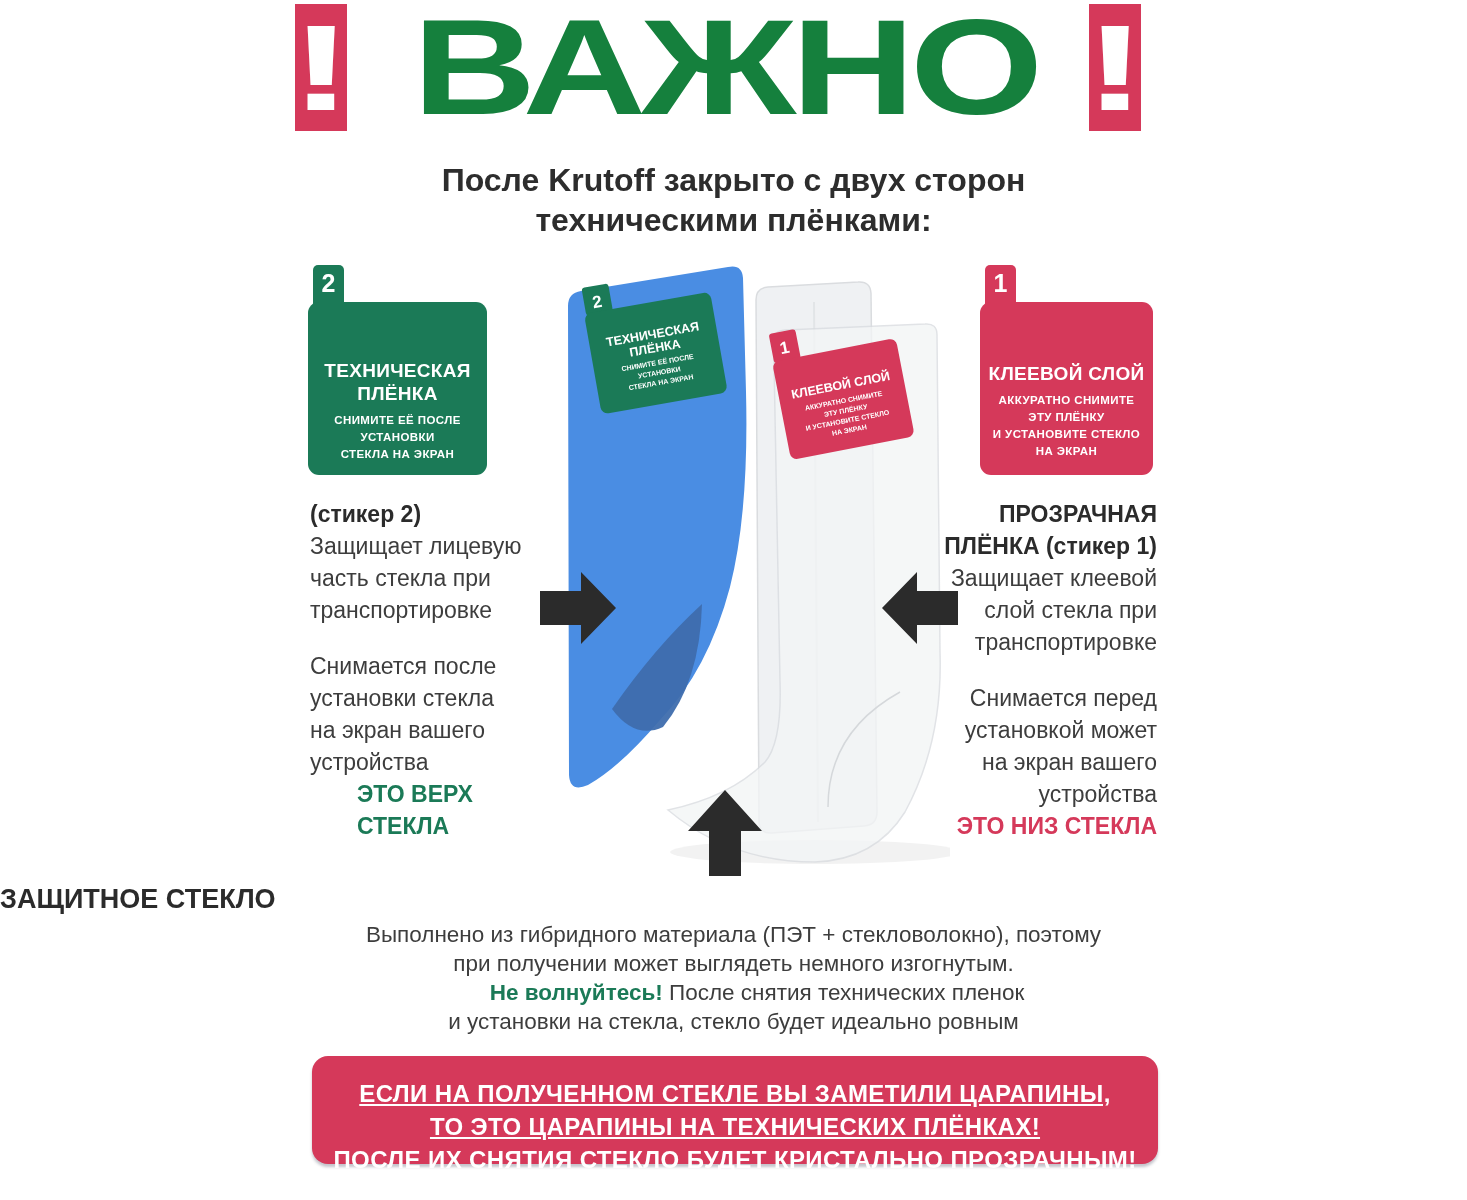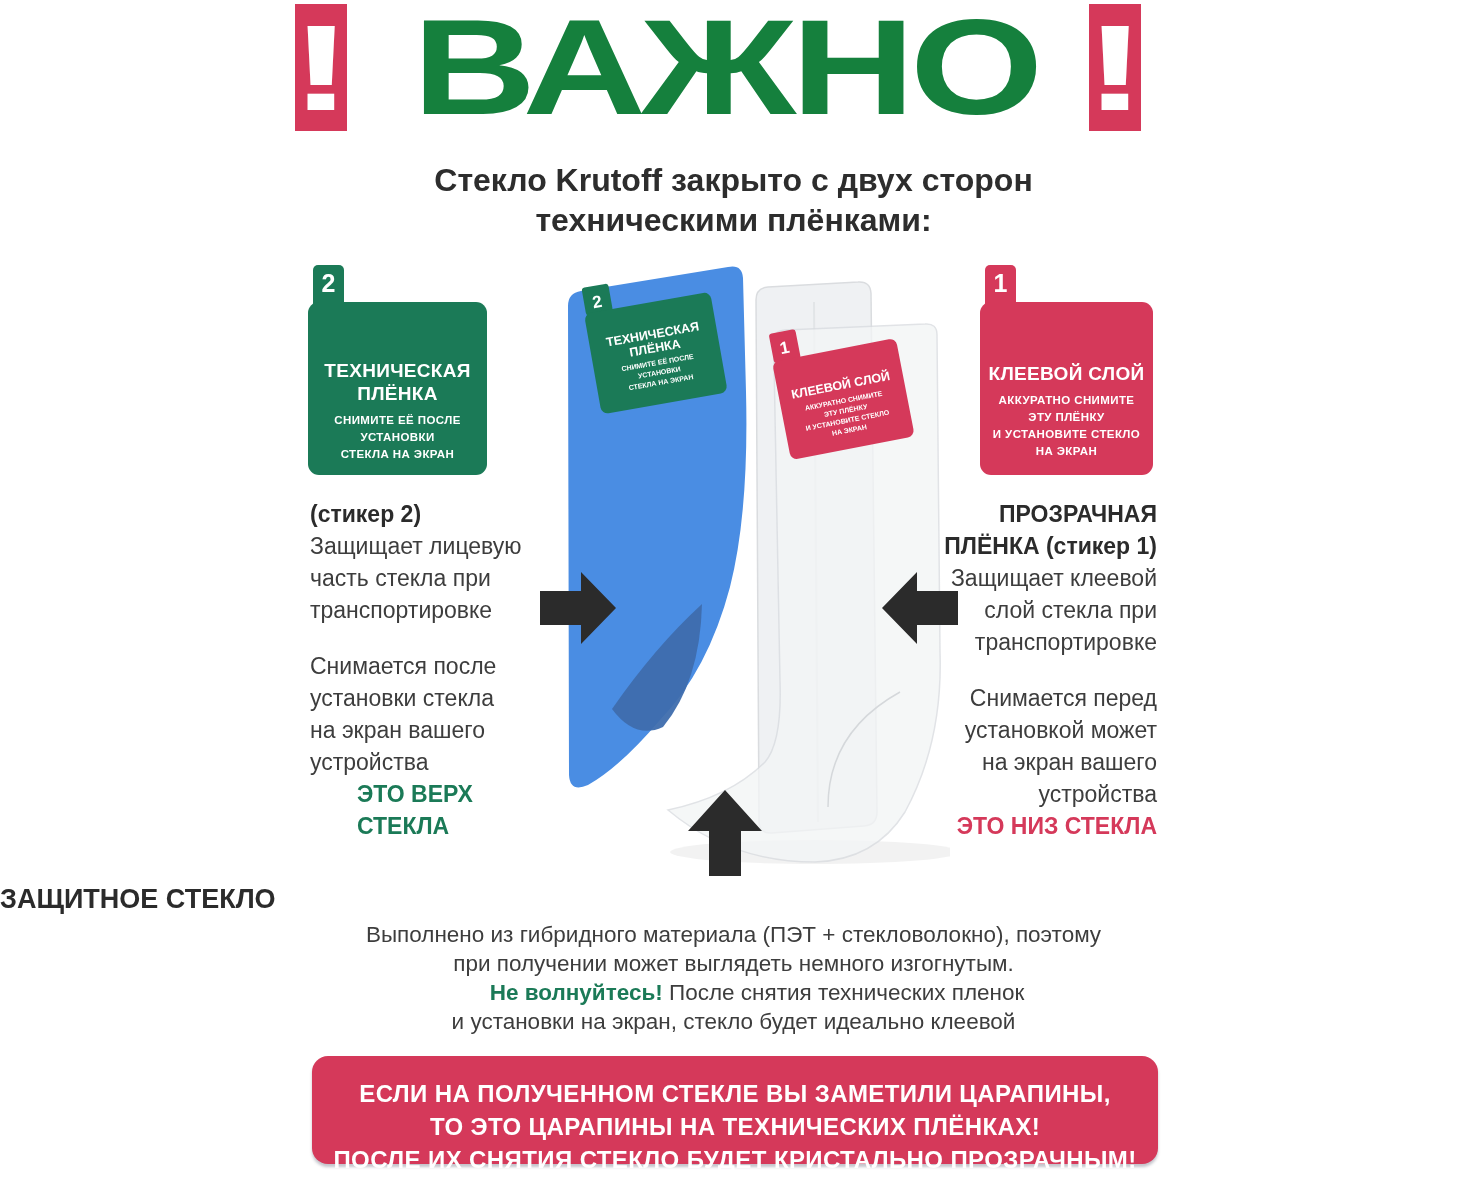--- a/index.html
+++ b/index.html
@@ -46,40 +46,40 @@
   .illustration{position:absolute;left:560px;top:262px;}
   
   .glass-heading{position:absolute;left:0;top:884px;width:100%;text-align:left;font-size:27px;
                  font-weight:bold;color:#2b2b2b;}
   .glass-par{position:absolute;left:0;top:920px;width:100%;text-align:center;font-size:22.5px;
              line-height:29px;color:#3d3d3d;}
   .glass-par .hl-green{font-size:22.5px;}
   
   .banner{position:absolute;left:312px;top:1056px;width:846px;height:108px;background:#d5395a;
           border-radius:16px;color:#fff;text-align:center;font-weight:bold;font-size:24px;line-height:33px;
-          padding-top:21px;box-sizing:border-box;letter-spacing:.4px;box-shadow:0 3px 3px rgba(44,44,70,.28);}
+          padding-top:21px;box-sizing:border-box;letter-spacing:.4px;box-shadow:0 3px 3px rgba(44,44,70,.28);text-decoration:underline;}
   svg text{font-family:"Liberation Sans",sans-serif;}
 </style>
 </head>
 <body>
 
 <div id="poster">
 
   <div class="bang-block bang-left">
     <span>!</span>
   </div>
   <div class="title-word">
     <span>ВАЖНО</span>
   </div>
   <div class="bang-block bang-right">
     <span>!</span>
   </div>
 
   <div class="subtitle">
-    <div>Стекло Krutoff закрыто с двух сторон</div>
+    <div>После Krutoff закрыто с двух сторон</div>
     <div>техническими плёнками:</div>
   </div>
 
   <div class="sticker sticker-green">
     <div class="tab">2</div>
     <div class="sbody">
       <div class="t">ТЕХНИЧЕСКАЯ</div>
       <div class="t">ПЛЁНКА</div>
       <div class="gap"></div>
       <div class="s">СНИМИТЕ ЕЁ ПОСЛЕ</div>
@@ -169,21 +169,21 @@
     <div>на экран вашего</div>
     <div>устройства</div>
     <div class="hl-red">ЭТО НИЗ СТЕКЛА</div>
   </div>
 
   <div class="glass-heading">ЗАЩИТНОЕ СТЕКЛО</div>
   <div class="glass-par">
     <div>Выполнено из гибридного материала (ПЭТ + стекловолокно), поэтому</div>
     <div>при получении может выглядеть немного изгогнутым.</div>
     <div><span class="hl-green">Не волнуйтесь!</span><span> После снятия технических пленок</span></div>
-    <div>и установки на экран, стекло будет идеально клеевой</div>
+    <div>и установки на стекла, стекло будет идеально ровным</div>
   </div>
 
   <div class="banner">
     <div>ЕСЛИ НА ПОЛУЧЕННОМ СТЕКЛЕ ВЫ ЗАМЕТИЛИ ЦАРАПИНЫ,</div>
     <div>ТО ЭТО ЦАРАПИНЫ НА ТЕХНИЧЕСКИХ ПЛЁНКАХ!</div>
     <div>ПОСЛЕ ИХ СНЯТИЯ СТЕКЛО БУДЕТ КРИСТАЛЬНО ПРОЗРАЧНЫМ!</div>
   </div>
 
 </div>
 

